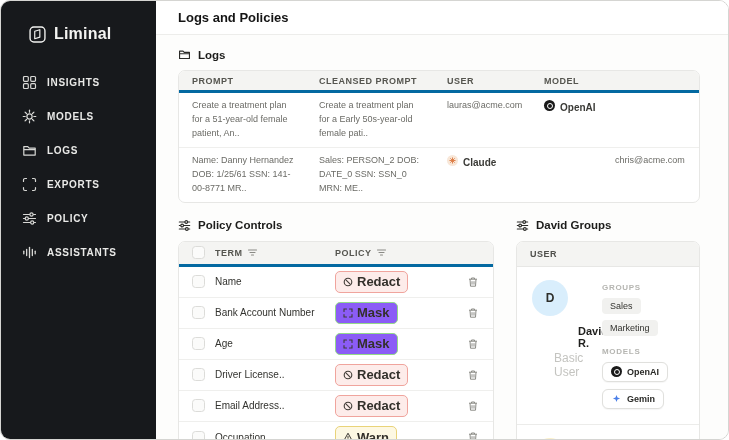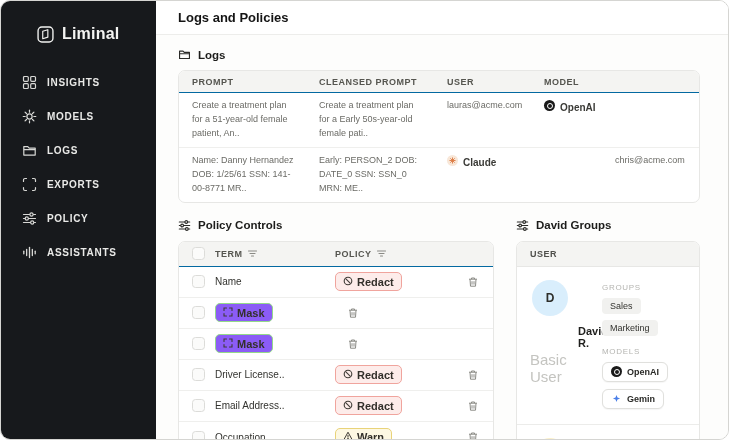--- a/index.html
+++ b/index.html
@@ -3,36 +3,36 @@
 <meta charset="utf-8">
 <style>
   * { box-sizing: border-box; margin: 0; padding: 0; }
   html,body { background:#ffffff; font-family:"Liberation Sans", sans-serif; }
   .window{
     width:729px; height:440px; border:1px solid #d5d5d2; border-radius:10px;
     overflow:hidden; display:flex; background:#fdfdfc;
   }
   
   .sidebar{ width:155px; min-width:155px; background:#17191c; padding-top:24px; color:#ebebe9; }
-  .logo{ display:flex; align-items:center; gap:8px; padding:0 36px; margin-bottom:22px; }
+  .logo{ display:flex; align-items:center; gap:8px; padding:0 28px; margin-bottom:22px; }
   .logo-text{ font-size:16px; font-weight:600; color:#f4f4f2; letter-spacing:0.2px; }
   .nav-item{ height:34px; display:flex; align-items:center; gap:10px; padding:0 21px;
     font-size:10px; font-weight:700; letter-spacing:0.7px; color:#e9e9e7; cursor:pointer; }
   .nav-item svg{ flex:0 0 auto; }
   
   .main{ flex:1; display:flex; flex-direction:column; background:#fdfdfc; min-width:0; }
   .topbar{ height:34px; min-height:34px; background:#fff; border-bottom:1px solid #ededeb;
     display:flex; align-items:center; padding:0 22px; }
   .page-title{ font-size:13px; font-weight:700; color:#141414; }
   .content{ flex:1; padding:13px 28px 0 22px; }
   .section-head{ display:flex; align-items:center; gap:7px; font-size:11.5px; font-weight:700;
     color:#1c1c1a; margin-bottom:9px; }
   
   .card{ background:#fff; border:1px solid #e7e7e5; border-radius:7px; overflow:hidden; }
-  .thead{ display:flex; align-items:center; background:#f4f4f2; border-bottom:1px solid #0369a1; }
+  .thead{ display:flex; align-items:center; background:#f4f4f2; border-bottom:3px solid #0369a1; }
   .th{ font-size:9px; font-weight:700; color:#55554f; letter-spacing:0.5px; display:flex;
     align-items:center; gap:5px; }
   
   .logs-thead{ height:22px; }
   .lcol-prompt{ width:127px; padding-left:13px; }
   .lcol-cleansed{ width:128px; padding-left:13px; }
   .lcol-user{ width:97px; padding-left:13px; }
   .lcol-model{ flex:1; padding-left:13px; }
   .ltr{ display:flex; border-bottom:1px solid #efefed; padding:6px 0; cursor:pointer; }
   .ltr:last-child{ border-bottom:none; }
@@ -49,44 +49,44 @@
   .pcol-term{ flex:1; }
   .pcol-policy{ width:118px; }
   .pcol-action{ width:40px; display:flex; justify-content:center; }
   .ptr{ display:flex; align-items:center; height:31px; border-bottom:1px solid #efefed; }
   .ptr:last-child{ border-bottom:none; }
   .term-text{ font-size:10px; color:#33332f; }
   .cb{ width:13px; height:13px; border:1px solid #dcdcd9; border-radius:3.5px; background:#fbfbfa;
     cursor:pointer; }
   .trash-btn{ background:none; border:none; cursor:pointer; display:flex; align-items:center; }
   
-  .badge{ display:inline-flex; align-items:flex-start; gap:4px; padding:2.5px 7px; border:1px solid;
-    border-radius:5px; font-size:11px; font-weight:600; color:#33302b; cursor:pointer; background:#fff; }
+  .badge{ display:inline-flex; align-items:center; gap:4px; padding:2.5px 7px; border:1px solid;
+    border-radius:5px; font-size:13px; font-weight:600; color:#33302b; cursor:pointer; background:#fff; }
   .badge .bi{ display:none; line-height:0; }
   .badge[data-type="redact"]{ background:#fdecea; border-color:#f0a49d; }
   .badge[data-type="mask"]{ background:#8b5cf6; border-color:#94d989; }
   .badge[data-type="warn"]{ background:#fdf8e3; border-color:#e9d379; }
   .badge[data-type="redact"] .bi-redact{ display:inline-block; }
   .badge[data-type="mask"] .bi-mask{ display:inline-block; }
   .badge[data-type="warn"] .bi-warn{ display:inline-block; }
   
   .card-head{ height:25px; background:#f4f4f2; border-bottom:1px solid #e7e7e5; display:flex;
     align-items:center; padding:0 13px; font-size:9px; font-weight:700; letter-spacing:0.5px;
     color:#4f4f4b; }
   .user-block{ display:flex; padding:13px 12px 15px 13px; }
   .user-block + .user-block{ border-top:1px solid #ececea; }
   .user-left{ width:72px; min-width:72px; display:flex; flex-direction:column; }
   .avatar{ width:36px; height:36px; border-radius:50%; display:flex; align-items:center;
     justify-content:center; font-size:12px; font-weight:700; color:#2e2e2a; margin-left:2px; }
   .av-0{ background:#d9eefc; }
   .av-1{ background:#fbf0c9; }
   .user-name{ margin-top:9px; font-size:11px; font-weight:700; color:#1f1f1d;padding-left:48px; }
-  .user-role{ margin-top:2px; font-size:15px; color:#c4c4c0; }
+  .user-role{ margin-top:2px; font-size:12px; color:#c4c4c0;margin-left:24px; }
   .user-right{ flex:1; padding-top:3px; min-width:0; }
-  .mini-label{ font-size:8px; font-weight:400; letter-spacing:0.7px; color:#b5b5b1; }
+  .mini-label{ font-size:8px; font-weight:700; letter-spacing:0.7px; color:#b5b5b1; }
   .chip-row{ display:flex; gap:6px; margin:6px 0 11px; flex-wrap:wrap; }
   .chip{ background:#f1f1ef; border-radius:4px; padding:3px 8px; font-size:9px; color:#33332f; }
   .model-row{ display:flex; gap:7px; margin-top:6px; flex-wrap:wrap; }
   .model-btn{ display:inline-flex; align-items:center; gap:5px; background:#fff;
     border:1px solid #e0e0dd; border-radius:6px; padding:3.5px 8px; font-size:9px; font-weight:600;
     color:#2a2a27; cursor:pointer; box-shadow:0 0.5px 1px rgba(0,0,0,0.04); }
   
   .mi{ width:11px; height:11px; border-radius:50%; position:relative; display:inline-block;
     flex:0 0 auto; }
   .mi-openai{ background:#1a1a1a; }
@@ -217,21 +217,21 @@
           <div class="ltd lcol-cleansed">Create a treatment plan for a Early 50s-year-old female pati..</div>
           <div class="ltd lcol-user">lauras@acme.com</div>
           <div class="ltd lcol-model ltd-model">
             <span class="mi mi-openai"></span>
             <span>OpenAI</span>
           </div>
         </div>
 
         <div class="ltr">
           <div class="ltd lcol-prompt">Name: Danny Hernandez DOB: 1/25/61 SSN: 141-00-8771 MR..</div>
-          <div class="ltd lcol-cleansed">Early: PERSON_2 DOB: DATE_0 SSN: SSN_0 MRN: ME..</div>
+          <div class="ltd lcol-cleansed">Sales: PERSON_2 DOB: DATE_0 SSN: SSN_0 MRN: ME..</div>
           <div class="ltd lcol-model ltd-model">
             <span class="mi mi-claude">
               <svg width="7" height="7" viewBox="0 0 12 12">
                   <g stroke="#dd7b43" stroke-width="1.6" stroke-linecap="round">
                 <line x1="6" y1="1.5" x2="6" y2="10.5"></line>
                     <line x1="1.5" y1="6" x2="10.5" y2="6"></line>
                 <line x1="2.8" y1="2.8" x2="9.2" y2="9.2"></line>
                     <line x1="9.2" y1="2.8" x2="2.8" y2="9.2"></line>
                   </g>
               </svg>
@@ -308,20 +308,21 @@
                       <path d="M2 3.2h8M4.5 3.2V2h3v1.2M3 3.2l.5 7h5l.5-7M5 5.2v3.4M7 5.2v3.4"></path>
                     </svg>
                   </button>
                 </span>
             </div>
 
             <div class="ptr">
               <span class="pcol-cb">
                   <span class="cb"></span>
                 </span>
+              <span class="pcol-term term-text">Bank Account Number</span>
               <span class="pcol-policy">
                 <span class="badge" data-type="mask">
 
                   <span class="bi bi-mask"><svg width="10" height="10" viewBox="0 0 10 10" fill="none" stroke="#3f3b36" stroke-width="1.1" stroke-linecap="round">
                         <path d="M3.5 1H1v2.5M6.5 1H9v2.5M9 6.5V9H6.5M3.5 9H1V6.5"></path>
                       </svg></span>
 
                   <span>Mask</span>
                 </span>
               </span>
@@ -331,20 +332,21 @@
                       <path d="M2 3.2h8M4.5 3.2V2h3v1.2M3 3.2l.5 7h5l.5-7M5 5.2v3.4M7 5.2v3.4"></path>
                     </svg>
                   </button>
                 </span>
             </div>
 
             <div class="ptr">
               <span class="pcol-cb">
                   <span class="cb"></span>
                 </span>
+              <span class="pcol-term term-text">Age</span>
               <span class="pcol-policy">
                 <span class="badge" data-type="mask">
 
                   <span class="bi bi-mask"><svg width="10" height="10" viewBox="0 0 10 10" fill="none" stroke="#3f3b36" stroke-width="1.1" stroke-linecap="round">
                         <path d="M3.5 1H1v2.5M6.5 1H9v2.5M9 6.5V9H6.5M3.5 9H1V6.5"></path>
                       </svg></span>
 
                   <span>Mask</span>
                 </span>
               </span>

